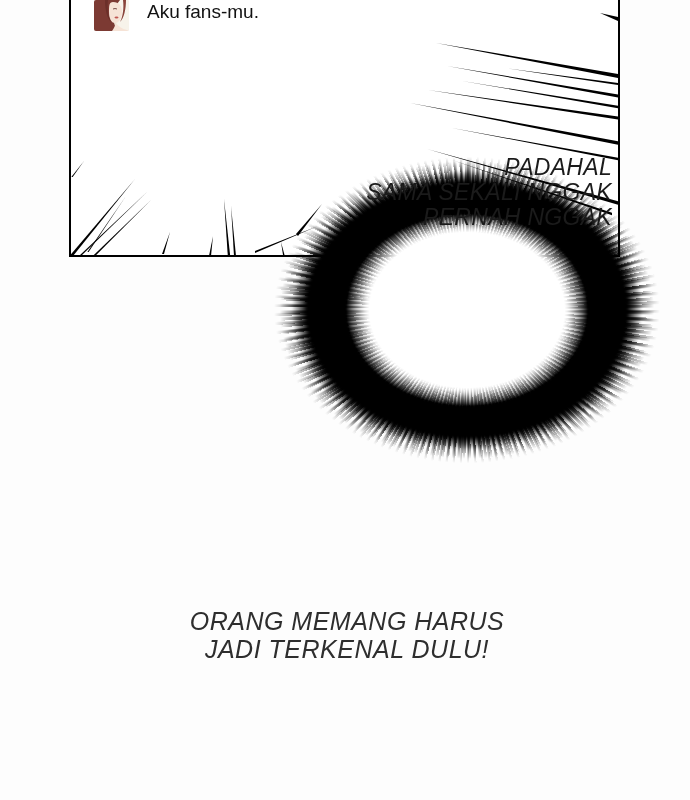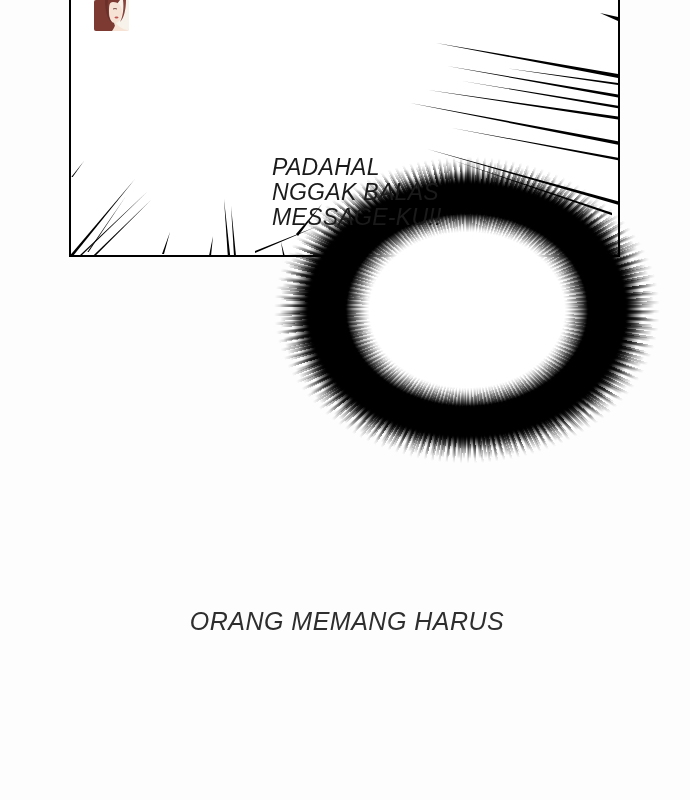--- a/index.html
+++ b/index.html
@@ -60,21 +60,21 @@
     background:radial-gradient(50% 50% at 50% 50%, rgba(0,0,0,0) 0 52%, #000 62% 82%, rgba(0,0,0,0) 90%);
     filter:blur(1.2px);
   }
   .burst-core{
     background:radial-gradient(50% 50% at 50% 50%, #fff 0 50%, rgba(255,255,255,0) 62%);
   }
   .burst-text{
     position:absolute;
     left:25px;top:90px;
     width:340px;
-    text-align:left;
+    text-align:right;
     font-style:italic;
     font-size:23px;line-height:25px;
     letter-spacing:0.3px;
     color:#1b1b1b;
   }
   .burst-text div{white-space:nowrap;}
   
   .caption{
     position:absolute;
     left:107px;top:576px;width:480px;
@@ -130,30 +130,32 @@
       <rect x="22" width="13" height="31" fill="#f7f3ea"></rect>
       <path d="M0 0 L26 0 C20 7 18 15 20 23 C21 27 23 30 26 31 L0 31 Z" fill="#7c3a33"></path>
       <path d="M19 2 C25 2 28 6 28 12 C28 18 25 23 21 23 C17 23 15 18 15 12 C15 6 15 2 19 2 Z" fill="#f6e3d6"></path>
       <path d="M22 23 C24 26 28 29 33 30 L35 31 L18 31 C20 28 21 26 22 23 Z" fill="#f6e3d6"></path>
       <path d="M14 0 C13 8 14 16 17 22 C13 18 11 10 11 0 Z" fill="#6b2f29"></path>
       <path d="M29 0 C30 8 29 16 26 22 C30 18 32 9 32 0 Z" fill="#8a443b"></path>
       <ellipse cx="22.5" cy="17.5" rx="2" ry="1.1" fill="#bf5852"></ellipse>
       <path d="M19 9 q2 -1 4 0" stroke="#5b2b26" stroke-width="0.8" fill="none"></path>
     </svg>
   </div>
+  <div class="chat-message">Aku fans-mu.</div>
 
   <div class="burst">
     <div class="burst-hairs"></div>
     <div class="burst-hairs2"></div>
     <div class="burst-ring"></div>
     <div class="burst-core"></div>
     <div class="burst-text">
       <div>PADAHAL</div>
-      <div>NGGAK BALAS</div>
-      <div>MESSAGE-KU!!</div>
+      <div>SAMA SEKALI NGGAK</div>
+      <div>PERNAH NGGAK</div>
     </div>
   </div>
 
   <div class="caption">
     <div>ORANG MEMANG HARUS</div>
+    <div>JADI TERKENAL DULU!</div>
   </div>
 
 </div>
 
 </body></html>

